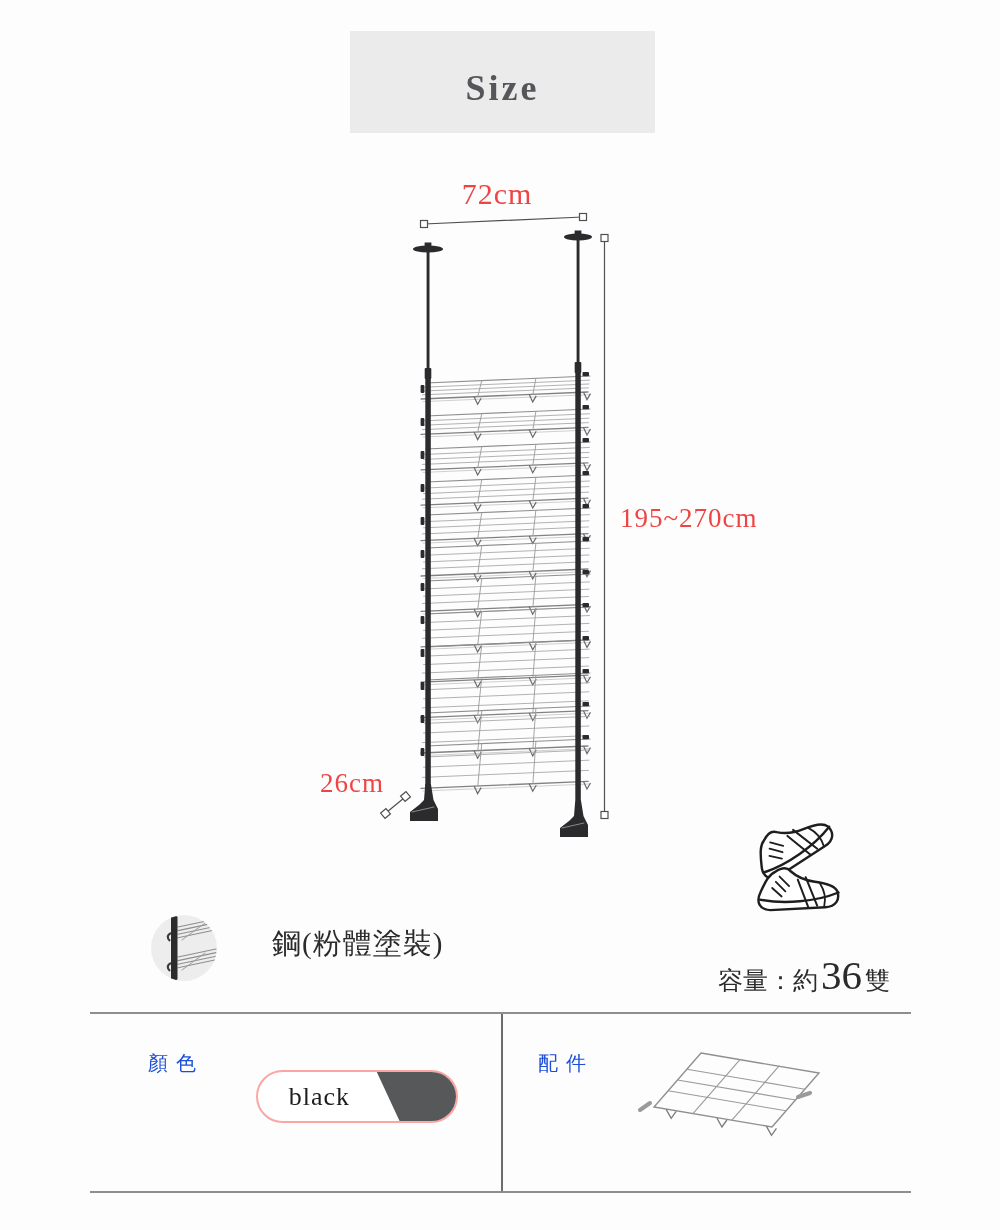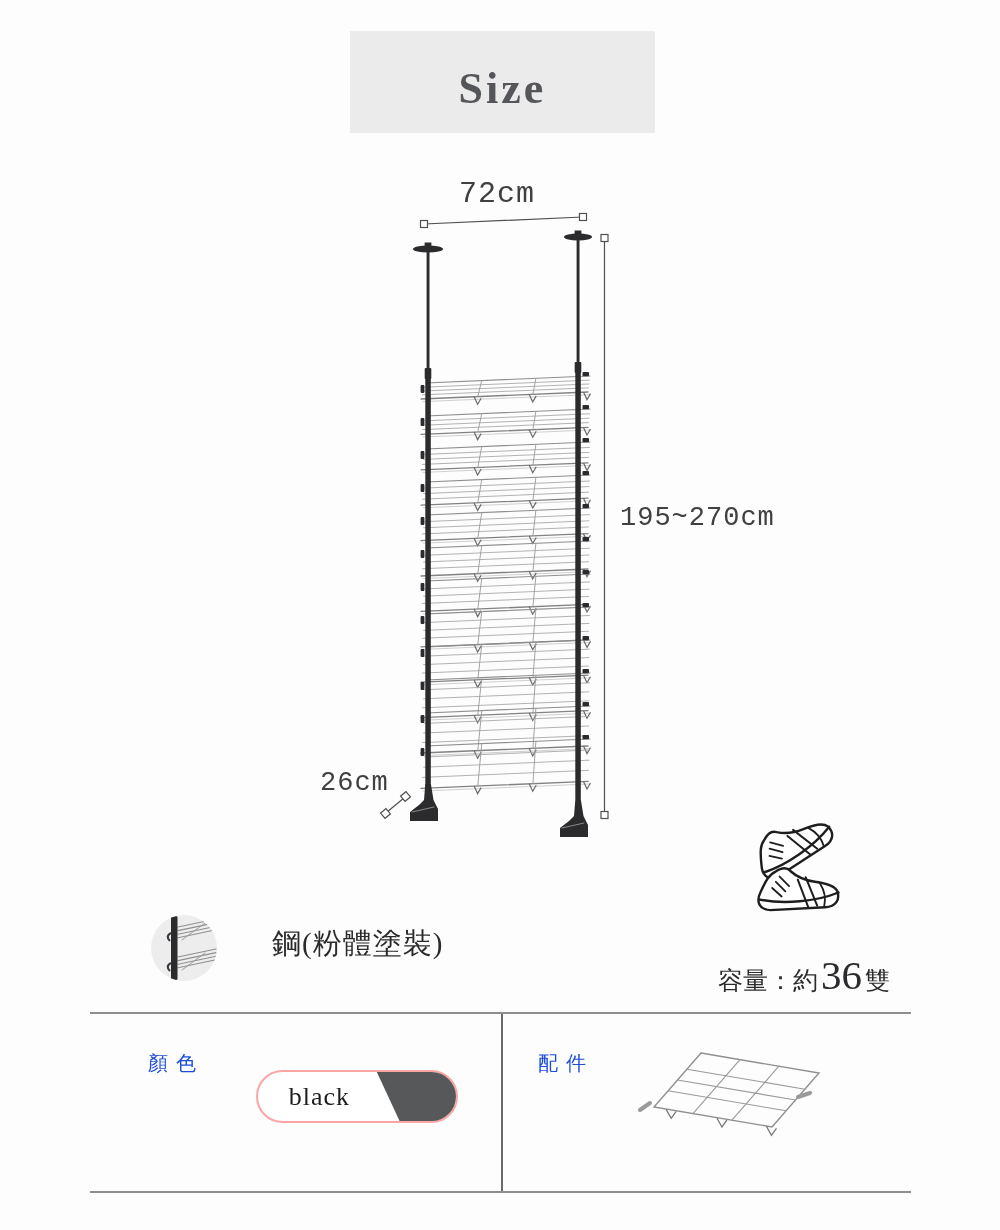--- a/index.html
+++ b/index.html
@@ -1,22 +1,22 @@
 <!DOCTYPE html>
 <html><head>
 <meta charset="utf-8">
 <style>
   html,body{margin:0;padding:0;background:#ffffff;}
   .page{position:relative;width:1000px;height:1230px;background:#fdfdfd;overflow:hidden;
         font-family:"Liberation Serif","DejaVu Serif",serif;color:#2b2b2d;}
   .title-box{position:absolute;left:350px;top:31px;width:305px;height:102px;background:#ebebeb;
              display:flex;align-items:center;justify-content:center;}
-  .title-box span{font-size:44px;font-weight:700;letter-spacing:3px;color:#55565a;margin-top:12px;}
+  .title-box span{font-size:36px;font-weight:700;letter-spacing:3px;color:#55565a;margin-top:12px;}
   #artwork{position:absolute;left:0;top:0;width:1000px;height:1230px;}
-  .dim{position:absolute;letter-spacing:1px;color:#404040;font-family:Liberation Mono, monospace;}
+  .dim{position:absolute;letter-spacing:1px;color:#ef4444;}
   .dim-width{left:427px;top:177px;width:140px;text-align:center;font-size:30px;}
   .dim-height{left:620px;top:503px;font-size:27px;}
   .dim-depth{left:320px;top:768px;font-size:27px;}
   .material-label{position:absolute;left:272px;top:924px;font-size:29px;letter-spacing:1px;}
   .capacity{position:absolute;left:718px;top:922px;white-space:nowrap;margin-top:29px;}
   .capacity .cap-txt{font-size:25px;}
   .capacity .cap-num{font-size:41px;padding:0 3px;}
   .hline{position:absolute;left:90px;width:821px;height:2px;background:#8e8e8e;}
   .hline.top{top:1012px;}
   .hline.bottom{top:1191px;}

